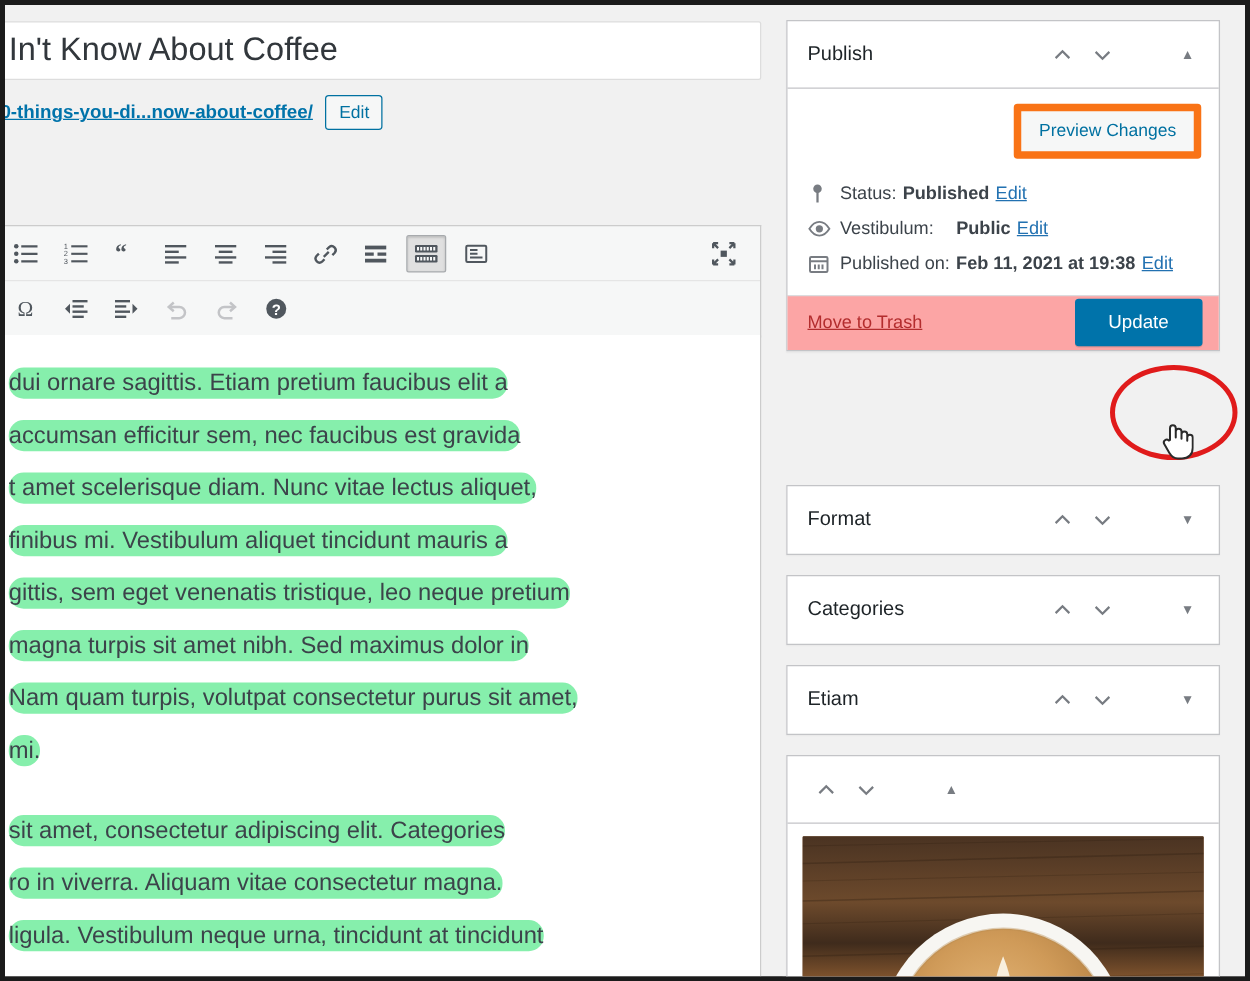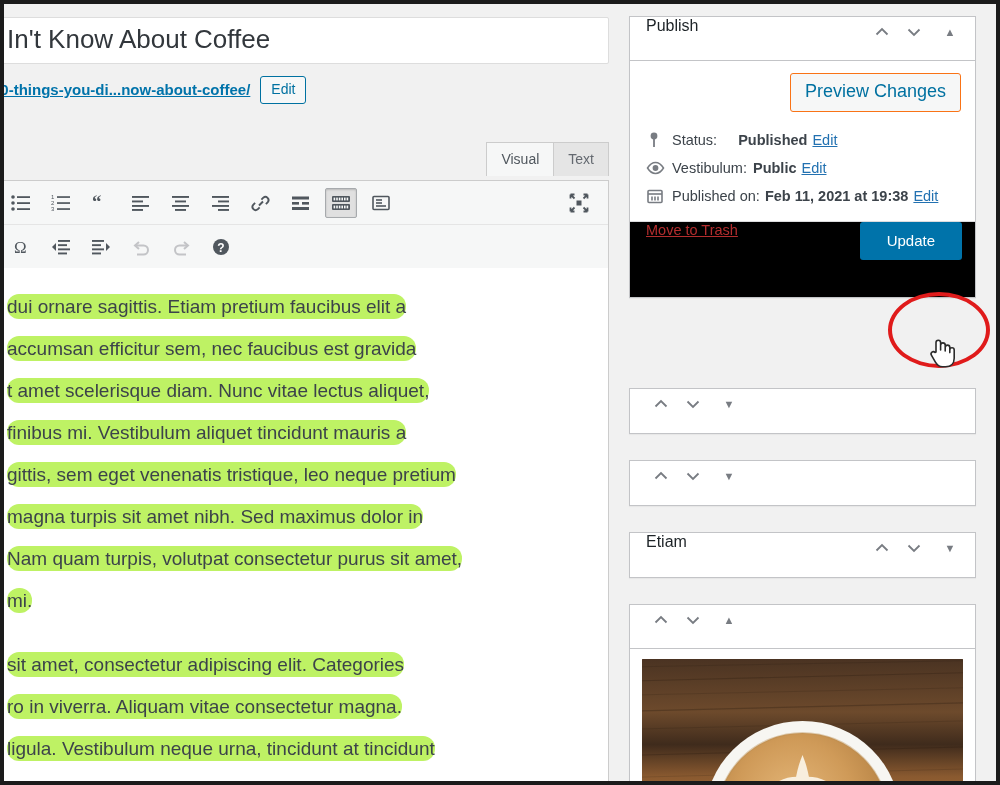--- a/index.html
+++ b/index.html
@@ -152,21 +152,21 @@
   }
   .para {
     font-size: 19px;
     line-height: 42px;
     color: #3c434a;
     margin: 0;
     padding: 0 14px;
     white-space: nowrap;
   }
   .para span.hl {
-    background: #bef264;
+    background: #86efac;
     padding: 2px 0;
     border-radius: 12px;
   }
   #p1 { margin-top: 18px; }
   #p-gap { height: 22px; }
 
   
   #sidebar {
     position: absolute;
     left: 622px; top: 0;
@@ -176,25 +176,26 @@
 
   .box {
     position: absolute;
     left: 3px;
     width: 347px;
     background: #fff;
     border: 1px solid #c3c4c7;
     box-shadow: 0 1px 1px rgba(0,0,0,.04);
   }
   .box-head {
-    height: 44px;
-    display: flex;
-    align-items: flex-start;
+    height: 54px;
+    display: flex;
+    align-items: center;
     padding: 0 10px 0 16px;
     border-bottom: 1px solid #c3c4c7;
+    gap: 32px;
   }
   .box.collapsed .box-head { border-bottom: none; }
   .box-title {
     font-size: 16px;
     color: #1d2327;
     flex: 1;
     font-weight: 400;
   }
   .handle-order {
     display: flex;
@@ -210,24 +211,24 @@
   }
 
   
   #publish-body { padding: 10px 12px 0; }
   #preview-row {
     display: flex;
     justify-content: flex-end;
     padding: 2px 2px 14px 0;
   }
   #preview-btn {
-    font-size: 18px;
+    font-size: 14px;
     color: #0071a1;
     background: #f6f7f7;
-    border: 1px solid #f97316;
+    border: 6px solid #f97316;
     border-radius: 3px;
     padding: 7px 14px 8px;
     cursor: pointer;
     line-height: 1.2;
   }
   .misc-row {
     display: flex;
     align-items: center;
     padding: 5px 0 6px 4px;
     font-size: 14.5px;
@@ -243,25 +244,25 @@
   }
   .misc-row b { font-weight: bold; }
   .misc-row a {
     color: #2271b1;
     text-decoration: underline;
     cursor: pointer;
     margin-left: 5px;
   }
   #publish-footer {
     margin-top: 10px;
-    height: 76px;
-    background: #000000;
+    height: 44px;
+    background: #fca5a5;
     border-top: 1px solid #dcdcde;
     display: flex;
-    align-items: flex-start;
+    align-items: center;
     justify-content: space-between;
     padding: 0 13px 0 16px;
     position: relative;
   }
   #trash-link {
     font-size: 14.5px;
     color: #b32d2e;
     text-decoration: underline;
     cursor: pointer;
   }
@@ -314,24 +315,20 @@
 
     <div id="title-field">
       <div id="title-text">In't Know About Coffee</div>
     </div>
 
     <div id="permalink-row">
       <span id="permalink-slug">10-things-you-di...now-about-coffee/</span>
       <span id="permalink-edit-btn">Edit</span>
     </div>
 
-    <div id="tabs">
-      <div class="tab active">Visual</div>
-      <div class="tab inactive">Text</div>
-    </div>
 
     <div id="toolbar-wrap">
       <div class="tb-row row1">
         <div class="tb-btn">
           <svg width="20" height="18" viewBox="0 0 20 18" fill="currentColor">
             <circle cx="2" cy="3" r="1.8"></circle>
               <rect x="6" y="2.2" width="13" height="1.8"></rect>
             <circle cx="2" cy="9" r="1.8"></circle>
               <rect x="6" y="8.2" width="13" height="1.8"></rect>
             <circle cx="2" cy="15" r="1.8"></circle>
@@ -521,33 +518,33 @@
         </div>
 
         <div class="misc-row">
           <span class="misc-icon">
             <svg width="16" height="18" viewBox="0 0 16 18" fill="currentColor">
               <circle cx="8" cy="5" r="3.4"></circle>
                 <rect x="7.1" y="7" width="1.8" height="9"></rect>
             </svg>
           </span>
           <span>Status:</span>
-          <b style="margin-left:21px">Published</b>
+          <b style="margin-left:5px">Published</b>
           <a>Edit</a>
         </div>
 
         <div class="misc-row">
           <span class="misc-icon">
             <svg width="19" height="16" viewBox="0 0 19 16" fill="none" stroke="currentColor" stroke-width="1.5">
               <path d="M1.5 8 C4 4 7 2.5 9.5 2.5 C12 2.5 15 4 17.5 8 C15 12 12 13.5 9.5 13.5 C7 13.5 4 12 1.5 8 Z"></path>
               <circle cx="9.5" cy="8" r="2.9" fill="currentColor" stroke="none"></circle>
             </svg>
           </span>
           <span>Vestibulum:</span>
-          <b style="margin-left:6px">Public</b>
+          <b style="margin-left:18px">Public</b>
           <a>Edit</a>
         </div>
 
 
         <div class="misc-row">
           <span class="misc-icon">
             <svg width="18" height="18" viewBox="0 0 18 18" fill="none" stroke="currentColor" stroke-width="1.6">
               <rect x="2" y="3.5" width="14" height="12" rx="1"></rect>
               <line x1="2" y1="7" x2="16" y2="7"></line>
               <line x1="6" y1="9.6" x2="6" y2="13.4"></line>
@@ -562,38 +559,40 @@
       </div>
 
       <div id="publish-footer">
         <span id="trash-link">Move to Trash</span>
         <button id="update-btn">Update</button>
       </div>
     </div>
 
     <div class="box collapsed" style="top:384px;">
       <div class="box-head">
+        <span class="box-title">Format</span>
         <span class="handle-order">
           <span class="order-btn">
             <svg width="18" height="18" viewBox="0 0 18 18" fill="none" stroke="currentColor" stroke-width="1.8">
                 <path d="M3.5 11.5 L9 6 L14.5 11.5"></path>
               </svg>
           </span>
           <span class="order-btn">
             <svg width="18" height="18" viewBox="0 0 18 18" fill="none" stroke="currentColor" stroke-width="1.8">
                 <path d="M3.5 6.5 L9 12 L14.5 6.5"></path>
               </svg>
           </span>
         </span>
         <span class="toggle-btn" style="font-size:11px;">▼</span>
       </div>
     </div>
 
     <div class="box collapsed" style="top:456px;">
       <div class="box-head">
+        <span class="box-title">Categories</span>
         <span class="handle-order">
           <span class="order-btn">
             <svg width="18" height="18" viewBox="0 0 18 18" fill="none" stroke="currentColor" stroke-width="1.8">
                 <path d="M3.5 11.5 L9 6 L14.5 11.5"></path>
               </svg>
           </span>
           <span class="order-btn">
             <svg width="18" height="18" viewBox="0 0 18 18" fill="none" stroke="currentColor" stroke-width="1.8">
                 <path d="M3.5 6.5 L9 12 L14.5 6.5"></path>
               </svg>

